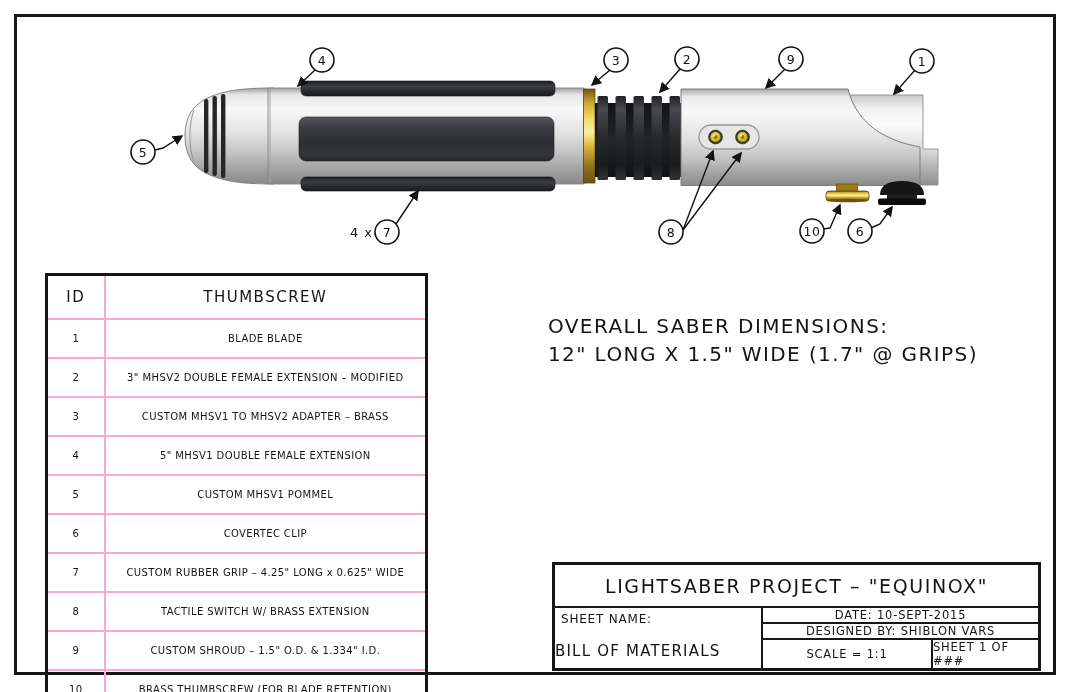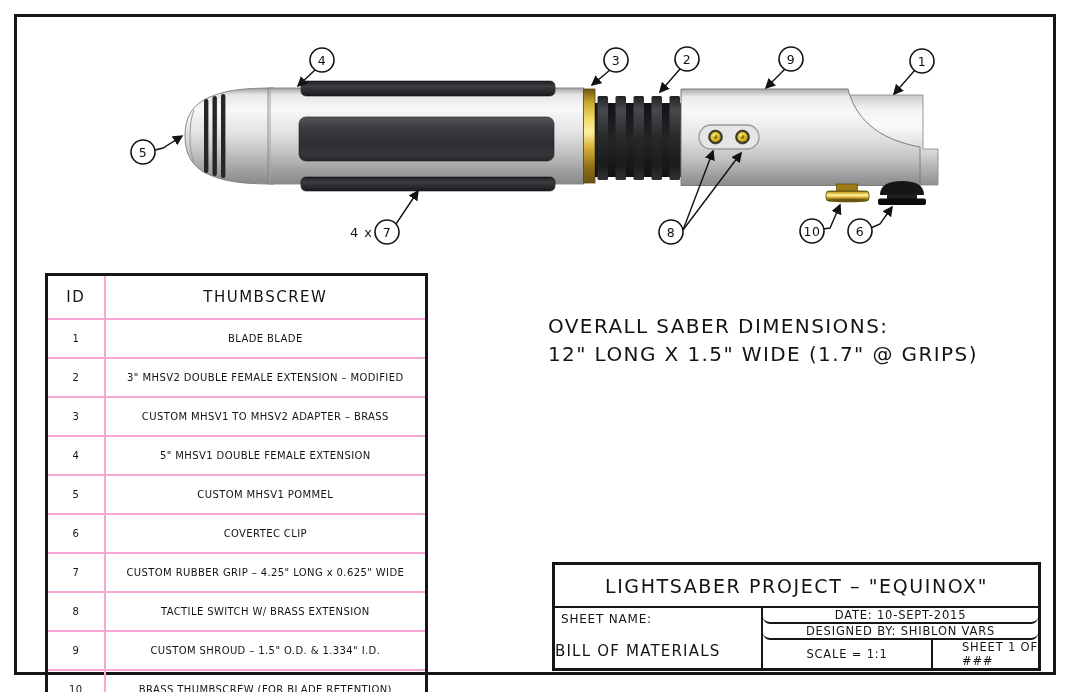--- a/index.html
+++ b/index.html
@@ -40,23 +40,23 @@
   .tb-title{
     height:43px;border-bottom:2px solid #161616;display:flex;align-items:center;justify-content:center;
     font-size:19px;letter-spacing:1.6px;white-space:nowrap;
   }
   .tb-lower{flex:1;display:flex;}
   .tb-left{width:206px;border-right:2px solid #161616;position:relative;}
   .tb-sheet-label{position:absolute;left:6px;top:4px;font-size:12px;letter-spacing:.8px;}
   .tb-sheet-name{position:absolute;left:0;right:0;bottom:8px;font-size:15px;letter-spacing:1.2px;}
   .tb-right{flex:1;display:flex;flex-direction:column;}
   .tb-row{flex:1;display:flex;align-items:center;justify-content:center;
-    font-size:11.5px;letter-spacing:.8px;border-bottom:2px solid #161616;border-radius:7px;}
+    font-size:11.5px;letter-spacing:.8px;border-bottom:2px solid #161616;}
   .tb-row:last-child{border-bottom:none;}
-  .tb-split{display:flex;align-items:stretch;gap:29px;}
+  .tb-split{display:flex;align-items:stretch;}
   .tb-scale{width:168px;border-right:2px solid #161616;display:flex;align-items:center;justify-content:center;}
   .tb-sheetno{flex:1;display:flex;align-items:center;justify-content:center;}
 </style>
 </head>
 <body>
 
 <div class="sheet-frame"></div>
 
 <svg class="diagram-svg" width="845" height="218" viewBox="118 40 845 218">
   <defs>

